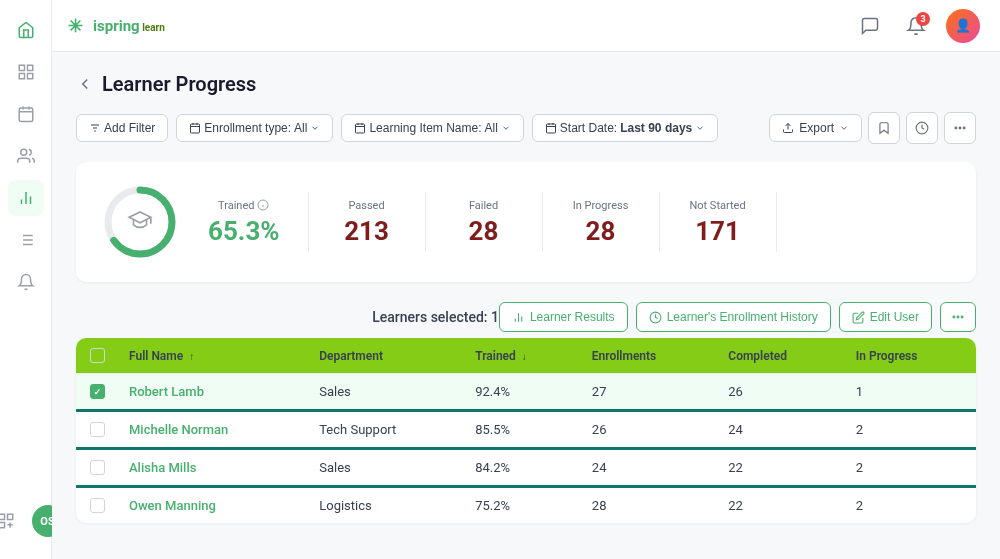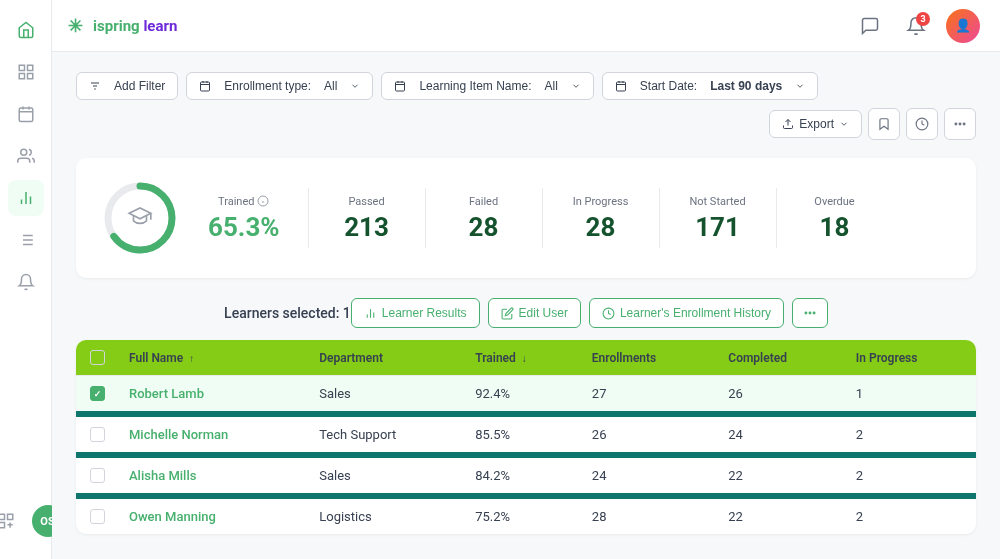--- a/index.html
+++ b/index.html
@@ -146,21 +146,21 @@
     .filter-bar {
       display: flex;
       align-items: center;
       gap: 8px;
       margin-bottom: 18px;
       flex-wrap: wrap;
     }
     .filter-btn {
       display: flex;
       align-items: center;
-      gap: 13px;
+      gap: 3px;
       padding: 6px 12px;
       border: 1px solid #d1d5db;
       border-radius: 6px;
       background: #fff;
       font-size: 12px;
       color: #374151;
       cursor: pointer;
       white-space: nowrap;
     }
     .filter-btn.add-filter {
@@ -220,29 +220,29 @@
       color: #9aa0aa;
     }
     .stats-divider {
       width: 1px;
       height: 60px;
       background: #e8eaed;
       flex-shrink: 0;
     }
     .stat-item { text-align: center; min-width: 60px; }
     .stat-label { font-size: 11px; color: #6b7280; margin-bottom: 4px; display: flex; align-items: center; justify-content: center; gap: 3px; }
-    .stat-value { font-size: 26px; font-weight: 700; color: #14532d; }
+    .stat-value { font-size: 26px; font-weight: 700; color: #7f1d1d; }
     .stat-value.green { color: #47b06e; }
 
     
     .learners-header {
       display: flex;
       align-items: center;
-      justify-content: center;
-      margin-bottom: 12px;
+      justify-content: flex-end;
+      margin-bottom: 6px;
     }
     .learners-count {
       font-size: 14px;
       font-weight: 500;
       color: #374151;
     }
     .learners-actions {
       display: flex;
       align-items: center;
       gap: 8px;
@@ -284,21 +284,21 @@
       font-weight: 600;
       color: #374151;
       text-align: left;
       background: #84cc16;
     }
     th:first-child { width: 36px; padding-left: 14px; }
     td {
       padding: 10px 12px;
       font-size: 13px;
       color: #374151;
-      border-bottom: 6px solid #0f766e;
+      border-bottom: 3px solid #0f766e;
     }
     td:first-child { padding-left: 14px; }
     tbody tr:last-child td { border-bottom: none; }
     tbody tr.selected { background: #f0fdf4; }
     .sort-icon { margin-left: 3px; font-size: 10px; }
     .checkbox {
       width: 15px;
       height: 15px;
       border: 1.5px solid #d1d5db;
       border-radius: 3px;
@@ -390,21 +390,21 @@
     <div class="sidebar-avatar">OS</div>
   </div>
 </nav>
 
 <div class="main">
 
   <header class="topbar">
     <div class="topbar-logo">
       <span style="color:#47b06e; font-size:18px; font-weight:900;">✳</span>
       <span style="margin-left:4px;">
-        <span style="color:#47b06e; font-weight:700; font-size:15px;">ispring</span><span style="color:#6d28d9; font-weight:700; font-size:15px;"> learn</span>
+        <span style="color:#47b06e; font-weight:700; font-size:15px;">ispring</span><span style="color:#4d7c0f; font-weight:700; font-size:10px;"> learn</span>
       </span>
     </div>
     <div class="topbar-right">
       <div class="topbar-icon">
         <svg width="20" height="20" viewBox="0 0 24 24" fill="none" stroke="currentColor" stroke-width="1.8">
             <path d="M21 15a2 2 0 0 1-2 2H7l-4 4V5a2 2 0 0 1 2-2h14a2 2 0 0 1 2 2z"></path>
           </svg>
       </div>
       <div class="topbar-icon" style="position:relative;">
         <svg width="20" height="20" viewBox="0 0 24 24" fill="none" stroke="currentColor" stroke-width="1.8">
@@ -412,20 +412,28 @@
             <path d="M13.73 21a2 2 0 0 1-3.46 0"></path>
           </svg>
         <span class="badge">3</span>
       </div>
       <div class="user-avatar">👤</div>
     </div>
   </header>
 
   <div class="content">
 
+    <div class="page-header">
+      <div class="back-btn">
+        <svg width="18" height="18" viewBox="0 0 24 24" fill="none" stroke="#6b7280" stroke-width="2">
+            <polyline points="15 18 9 12 15 6"></polyline>
+          </svg>
+      </div>
+      <h1 class="page-title">Learner Progress</h1>
+    </div>
 
     <div class="filter-bar">
       <button class="filter-btn add-filter">
         <svg width="12" height="12" viewBox="0 0 24 24" fill="none" stroke="currentColor" stroke-width="2">
             <line x1="4" y1="6" x2="20" y2="6"></line>
             <line x1="8" y1="12" x2="16" y2="12"></line>
             <line x1="12" y1="18" x2="12" y2="18" stroke-linecap="round" stroke-width="3"></line>
           </svg>
         <span>Add Filter</span>
       </button>
@@ -547,52 +555,46 @@
         <div class="stat-value">28</div>
       </div>
       <div class="stats-divider"></div>
       <div class="stat-item">
         <div class="stat-label">
             <span>Not Started</span>
           </div>
         <div class="stat-value">171</div>
       </div>
       <div class="stats-divider"></div>
-      <div class="stat-item">
-        <div class="stat-label">
-            <span>Overdue</span>
-          </div>
-        <div class="stat-value">18</div>
-      </div>
     </div>
 
     <div class="learners-header">
       <span class="learners-count">Learners selected: 1</span>
       <div class="learners-actions">
         <button class="action-btn">
           <svg width="13" height="13" viewBox="0 0 24 24" fill="none" stroke="#47b06e" stroke-width="2">
               <line x1="18" y1="20" x2="18" y2="10"></line>
               <line x1="12" y1="20" x2="12" y2="4"></line>
               <line x1="6" y1="20" x2="6" y2="14"></line>
             </svg>
           <span>Learner Results</span>
         </button>
         <button class="action-btn">
           <svg width="13" height="13" viewBox="0 0 24 24" fill="none" stroke="#47b06e" stroke-width="2">
-              <path d="M11 4H4a2 2 0 0 0-2 2v14a2 2 0 0 0 2 2h14a2 2 0 0 0 2-2v-7"></path>
-              <path d="M18.5 2.5a2.121 2.121 0 0 1 3 3L12 15l-4 1 1-4 9.5-9.5z"></path>
-            </svg>
-          <span>Edit User</span>
+              <circle cx="12" cy="12" r="10"></circle>
+              <polyline points="12 6 12 12 16 14"></polyline>
+            </svg>
+          <span>Learner's Enrollment History</span>
         </button>
         <button class="action-btn">
           <svg width="13" height="13" viewBox="0 0 24 24" fill="none" stroke="#47b06e" stroke-width="2">
-              <circle cx="12" cy="12" r="10"></circle>
-              <polyline points="12 6 12 12 16 14"></polyline>
-            </svg>
-          <span>Learner's Enrollment History</span>
+              <path d="M11 4H4a2 2 0 0 0-2 2v14a2 2 0 0 0 2 2h14a2 2 0 0 0 2-2v-7"></path>
+              <path d="M18.5 2.5a2.121 2.121 0 0 1 3 3L12 15l-4 1 1-4 9.5-9.5z"></path>
+            </svg>
+          <span>Edit User</span>
         </button>
         <button class="action-btn more">
           <svg width="14" height="14" viewBox="0 0 24 24" fill="none" stroke="#47b06e" stroke-width="2">
               <circle cx="5" cy="12" r="1.5" fill="#47b06e"></circle>
               <circle cx="12" cy="12" r="1.5" fill="#47b06e"></circle>
               <circle cx="19" cy="12" r="1.5" fill="#47b06e"></circle>
             </svg>
         </button>
       </div>
     </div>

